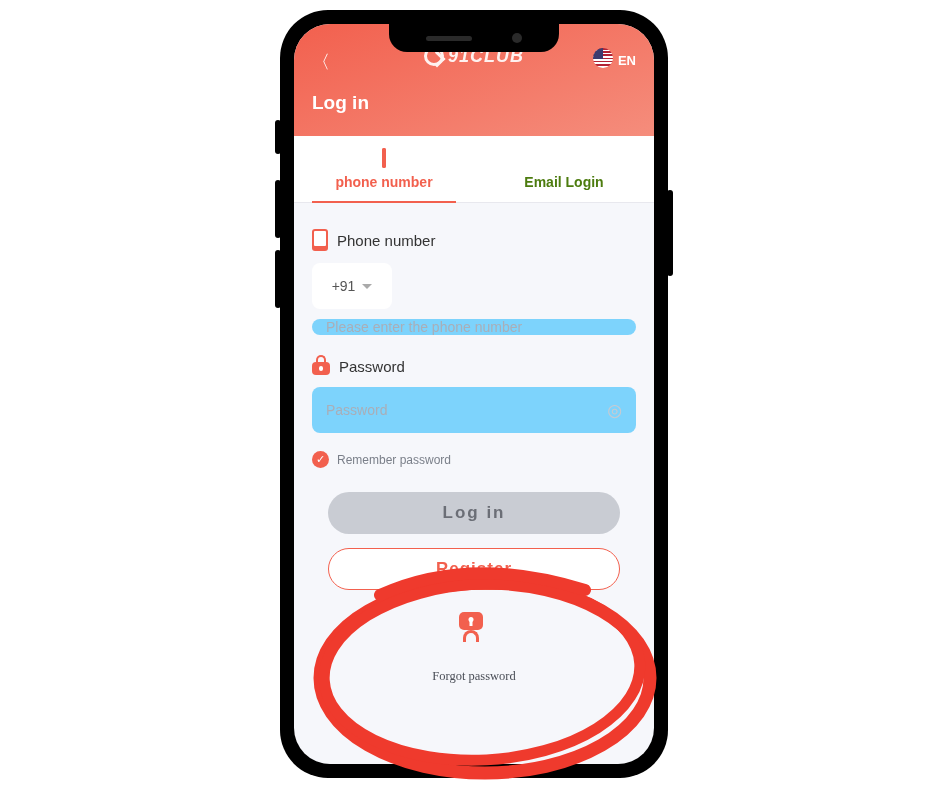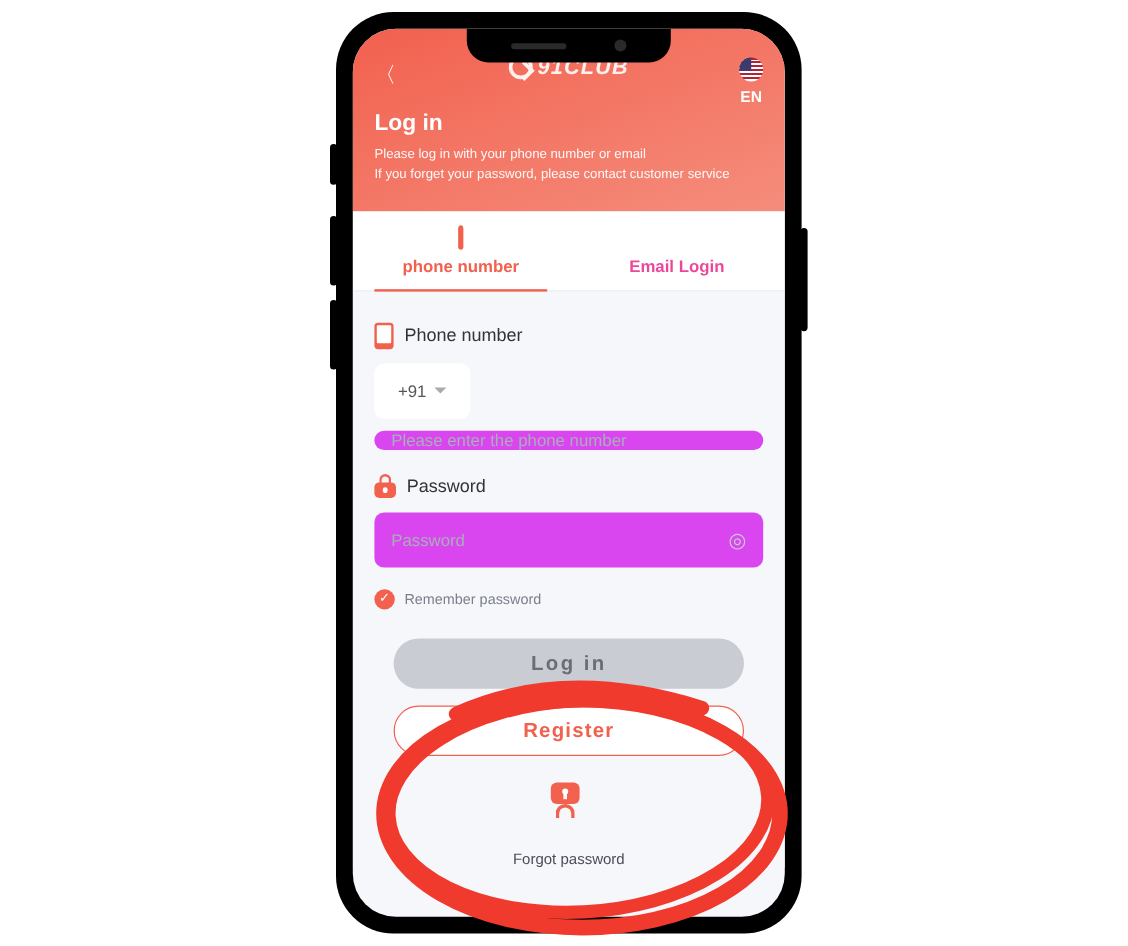--- a/index.html
+++ b/index.html
@@ -107,25 +107,24 @@
     width: 9px; height: 9px;
     border-right: 3px solid #fff;
     border-bottom: 3px solid #fff;
     transform: rotate(-45deg);
   }
   .lang {
     position: absolute;
     right: 0;
     top: 2px;
     display: flex;
-    align-items: center;
+    align-items: flex-end;
     gap: 5px;
     font-size: 13px;
     font-weight: 600;
-    flex-direction: column;
   }
   .flag {
     width: 20px; height: 20px;
     border-radius: 50%;
     background: linear-gradient(to bottom,
       #b22234 0%, #b22234 8%, #fff 8%, #fff 16%,
       #b22234 16%, #b22234 24%, #fff 24%, #fff 32%,
       #b22234 32%, #b22234 40%, #fff 40%, #fff 48%,
       #b22234 48%, #b22234 56%, #fff 56%, #fff 64%,
       #b22234 64%, #b22234 72%, #fff 72%, #fff 80%,
@@ -155,21 +154,21 @@
     background: #fff;
     display: flex;
     border-bottom: 1px solid #e8e8ee;
   }
   .tab {
     flex: 1;
     text-align: center;
     padding: 14px 0 12px 0;
     font-size: 14px;
     font-weight: 700;
-    color: #ec4899;
+    color: #4d7c0f;
     position: relative;
   }
   .tab.active { color: #f2604e; }
   .tab.active::after {
     content: "";
     position: absolute;
     left: 18px; right: 18px; bottom: -1px;
     height: 2px;
     background: #f2604e;
   }
@@ -277,21 +276,21 @@
     font-size: 14px;
   }
   .chev-down {
     width: 0; height: 0;
     border-left: 5px solid transparent;
     border-right: 5px solid transparent;
     border-top: 5px solid #aaa;
   }
   .text-input {
     flex: 1;
-    background: #d946ef;
+    background: #7dd3fc;
     border-radius: 8px;
     height: 46px;
     border: none;
     padding: 0 14px;
     font-size: 14px;
     color: #333;
     outline: none;
   }
   .text-input::placeholder { color: #a9aeb8; }
   .pw-wrap {
@@ -343,20 +342,21 @@
     border: 1.5px solid #f2604e;
     color: #f2604e;
     letter-spacing: 1px;
     font-weight: 600;
   }
   .bottom-links {
     display: flex;
     justify-content: space-around;
     margin-top: 40px;
     padding: 0 20px;
+    font-family: Liberation Serif, serif;
   }
   .blink {
     display: flex;
     flex-direction: column;
     align-items: center;
     gap: 9px;
     font-size: 12.5px;
     color: #4a4e57;
   }
   .blink .ic {
@@ -458,24 +458,20 @@
         <span class="back-chev">〈</span>
         <span class="logo-area">
           <span class="logo-glyph"></span><span>91CLUB</span>
         </span>
         <span class="lang">
           <span class="flag"></span>
           <span>EN</span>
         </span>
       </div>
       <div class="login-title">Log in</div>
-      <div class="login-sub">
-        <div>Please log in with your phone number or email</div>
-        <div>If you forget your password, please contact customer service</div>
-      </div>
     </div>
 
     <div class="tabs">
       <div class="tab active">
         <span class="tab-icon"><span class="phone-icon-mini" style="margin:0 auto;"></span></span>
         <span>phone number</span>
       </div>
       <div class="tab">
         <span class="tab-icon"><span class="mail-icon" style="margin:0 auto;"></span></span>
         <span>Email Login</span>

